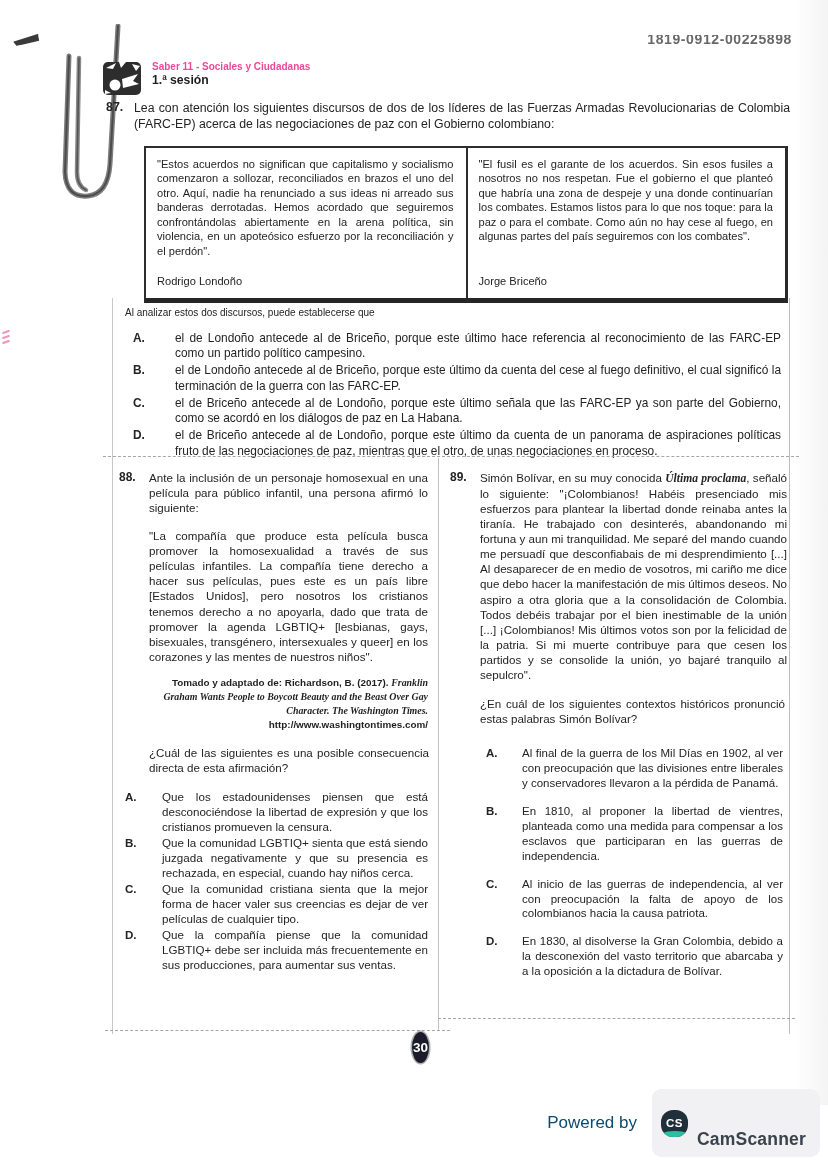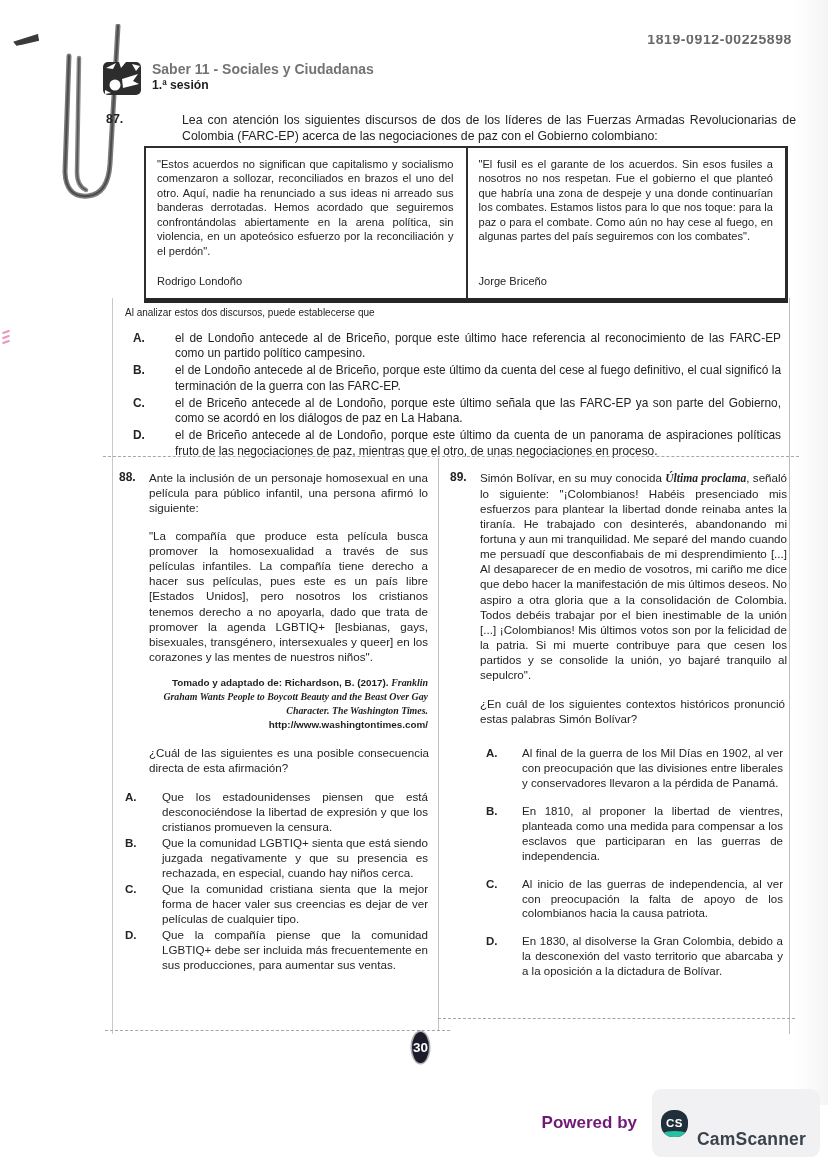--- a/index.html
+++ b/index.html
@@ -16,27 +16,27 @@
     clip-path:polygon(0 55%, 100% 0%, 100% 72%, 12% 100%); }
   #paperclip { position:absolute; left:52px; top:24px; }
   #pink-mark { position:absolute; left:2px; top:328px; width:10px; height:18px; }
   #pink-mark i { display:block; width:8px; height:2px; background:#e87bb0; margin:3px 0; transform:rotate(-20deg); border-radius:2px; opacity:.8; }
 
   #scan-id { position:absolute; top:31px; right:36px; font-size:14px; color:#4e4e4e;
     letter-spacing:.6px; clip-path:inset(4px 0 0 0); font-weight:bold; opacity:.85; }
 
   
   #header { position:absolute; left:102px; top:60px; display:flex; gap:10px; align-items:flex-start; }
-  #exam-title { font-size:14px; font-weight:bold; color:#737373; line-height:1.3; }
+  #exam-title { font-size:10px; font-weight:bold; color:#ec4899; line-height:1.3; }
   #session-label { font-size:12.2px; font-weight:bold; color:#1e1e1e; line-height:1.3; }
 
   
-  #q87 { position:absolute; left:106px; top:112px; width:690px; display:flex; }
+  #q87 { position:absolute; left:106px; top:100px; width:690px; display:flex; }
   .qnum { font-weight:bold; font-size:12.4px; width:28px; flex-shrink:0; }
-  #q87 .qtext { font-size:12.3px; line-height:1.32; text-align:justify; width:656px;margin-left:48px; }
+  #q87 .qtext { font-size:12.3px; line-height:1.32; text-align:justify; width:656px; }
 
   #quote-box { position:absolute; left:144px; top:146px; width:644px;
     display:grid; grid-template-columns:1fr 1fr;
     border:2px solid #2e2e2e; border-bottom:5px solid #262626; border-right:3px solid #2a2a2a;
     background:#fff; }
   .quote-cell { padding:9px 12px 10px 11px; font-size:11.1px; line-height:1.3; }
   .quote-cell.right { border-left:2px solid #2e2e2e; }
   .quote-text { text-align:justify; }
   .quote-author { margin-top:16px; }
   .quote-cell.right .quote-author { margin-top:30px; }
@@ -83,21 +83,21 @@
   #q89-options .opt-letter { width:36px; }
   #q89-options .opt-text { flex:1; text-align:justify; }
 
   
   #page-circle { position:absolute; left:412px; top:1032px; width:17px; height:31px;
     border-radius:50%; background:#1b1b29; color:#fff; display:flex; align-items:center;
     justify-content:center; font-size:13.5px; font-weight:bold; box-shadow:0 0 0 1.5px rgba(27,27,41,.35); }
 
   
   #footer { position:absolute; right:8px; bottom:14px; display:flex; align-items:center; gap:15px; }
-  #powered-by { font-size:17px; color:#701a75;font-weight:bold; }
+  #powered-by { font-size:17px; color:#0c4a6e; }
   #cs-badge { display:flex; align-items:center; gap:9px; background:#f1f1f3;
     border-radius:9px; padding:7px 14px 7px 9px; }
   #cs-logo { position:relative; width:27px; height:27px; border-radius:12px;
     background:#20303a; overflow:hidden; display:flex; align-items:center; justify-content:center; }
   #cs-logo .accent { position:absolute; left:-7px; bottom:-13px; width:42px; height:19px;
     background:#28c0a2; border-radius:50%; }
   #cs-logo .cs-text { position:relative; z-index:1; color:#fff; font-weight:bold;
     font-size:11.5px; letter-spacing:.5px; }
   #cs-brand { font-size:17.5px; font-weight:bold; color:#3a424c; letter-spacing:.2px;margin-top:33px; }
 </style>

